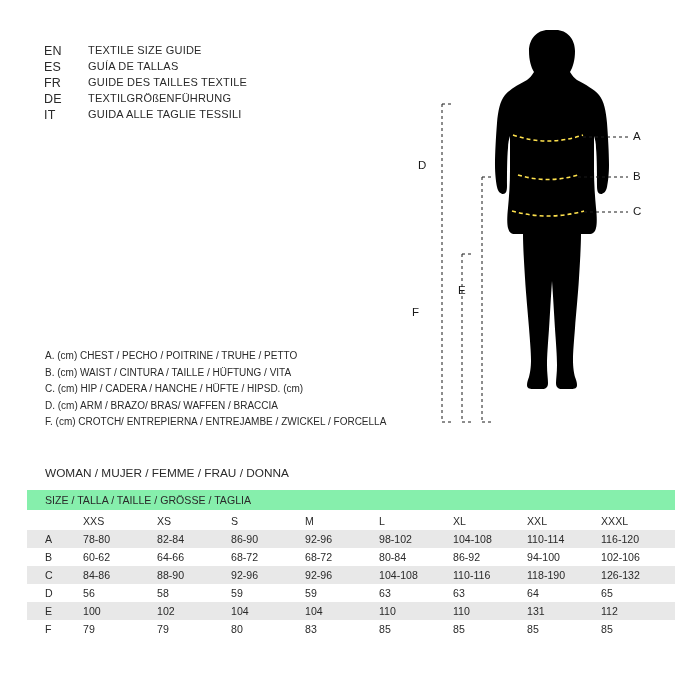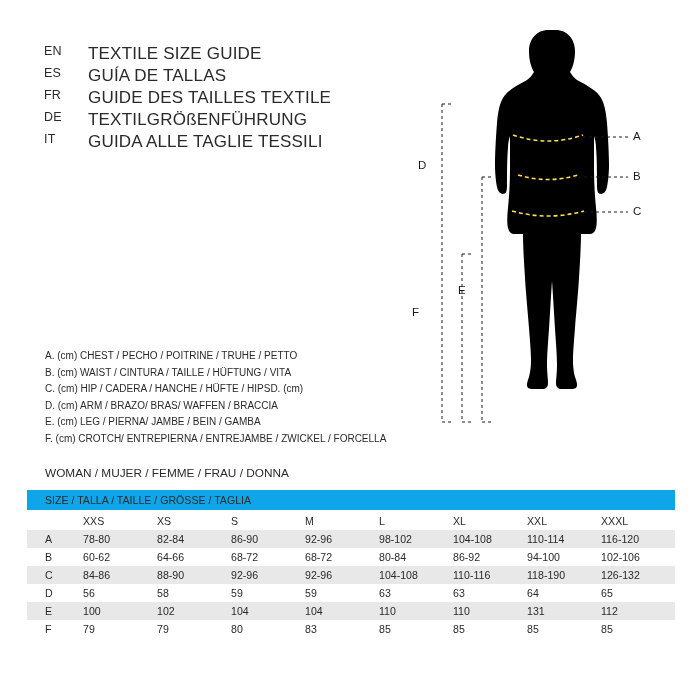--- a/index.html
+++ b/index.html
@@ -26,21 +26,21 @@
     align-items: flex-start;
     margin-bottom: 2px;
   }
   .title-lang {
     width: 44px;
     font-size: 12.5px;
     letter-spacing: 0.2px;
     color: #2a2a2a;
   }
   .title-text {
-    font-size: 17px;
+    font-size: 11px;
     letter-spacing: 0.2px;
     color: #2a2a2a;
   }
 
   
   .legend {
     position: absolute;
     left: 45px;
     top: 348px;
     width: 430px;
@@ -72,21 +72,21 @@
     width: 100%;
     border-collapse: collapse;
     font-size: 10.6px;
     color: #2a2a2a;
   }
   table.size-table td, table.size-table th {
     padding: 3px 0 3px 0;
     text-align: left;
     font-weight: normal;
   }
-  tr.head-row { background: #0ea5e9; border-radius: 7px; }
+  tr.head-row { background: #86efac; border-radius: 7px; }
   tr.head-row td { padding: 4px 0 4px 18px; font-size: 10.6px; }
   tr.cols-row td { padding-top: 5px; padding-bottom: 3px; }
   tr.shaded { background: #e8e8e8; }
   .c-label { width: 56px; padding-left: 18px !important; }
   .c-v { width: 74px; }
 
   
   .figure-area {
     position: absolute;
     left: 400px;
@@ -225,21 +225,20 @@
   <span class="fig-letter" style="left:18px; top:137px;">D</span>
   <span class="fig-letter" style="left:58px; top:262px;">E</span>
   <span class="fig-letter" style="left:12px; top:284px;">F</span>
 </div>
 
 <div class="legend">
   <div class="legend-line">A. (cm) CHEST / PECHO / POITRINE / TRUHE / PETTO</div>
   <div class="legend-line">B. (cm) WAIST / CINTURA / TAILLE / HÜFTUNG / VITA</div>
   <div class="legend-line">C. (cm) HIP / CADERA / HANCHE / HÜFTE / HIPSD. (cm)</div>
   <div class="legend-line">D. (cm) ARM / BRAZO/ BRAS/ WAFFEN / BRACCIA</div>
-  <div class="legend-line">E. (cm) LEG / PIERNA/ JAMBE / BEIN / GAMBA</div>
   <div class="legend-line">F. (cm) CROTCH/ ENTREPIERNA / ENTREJAMBE / ZWICKEL / FORCELLA</div>
 </div>
 
 <div class="woman-caption">WOMAN / MUJER / FEMME / FRAU / DONNA</div>
 
 <div class="table-wrap">
   <table class="size-table">
     <tbody>
       <tr class="head-row">
         <td colspan="9">SIZE / TALLA / TAILLE / GRÖSSE / TAGLIA</td>

